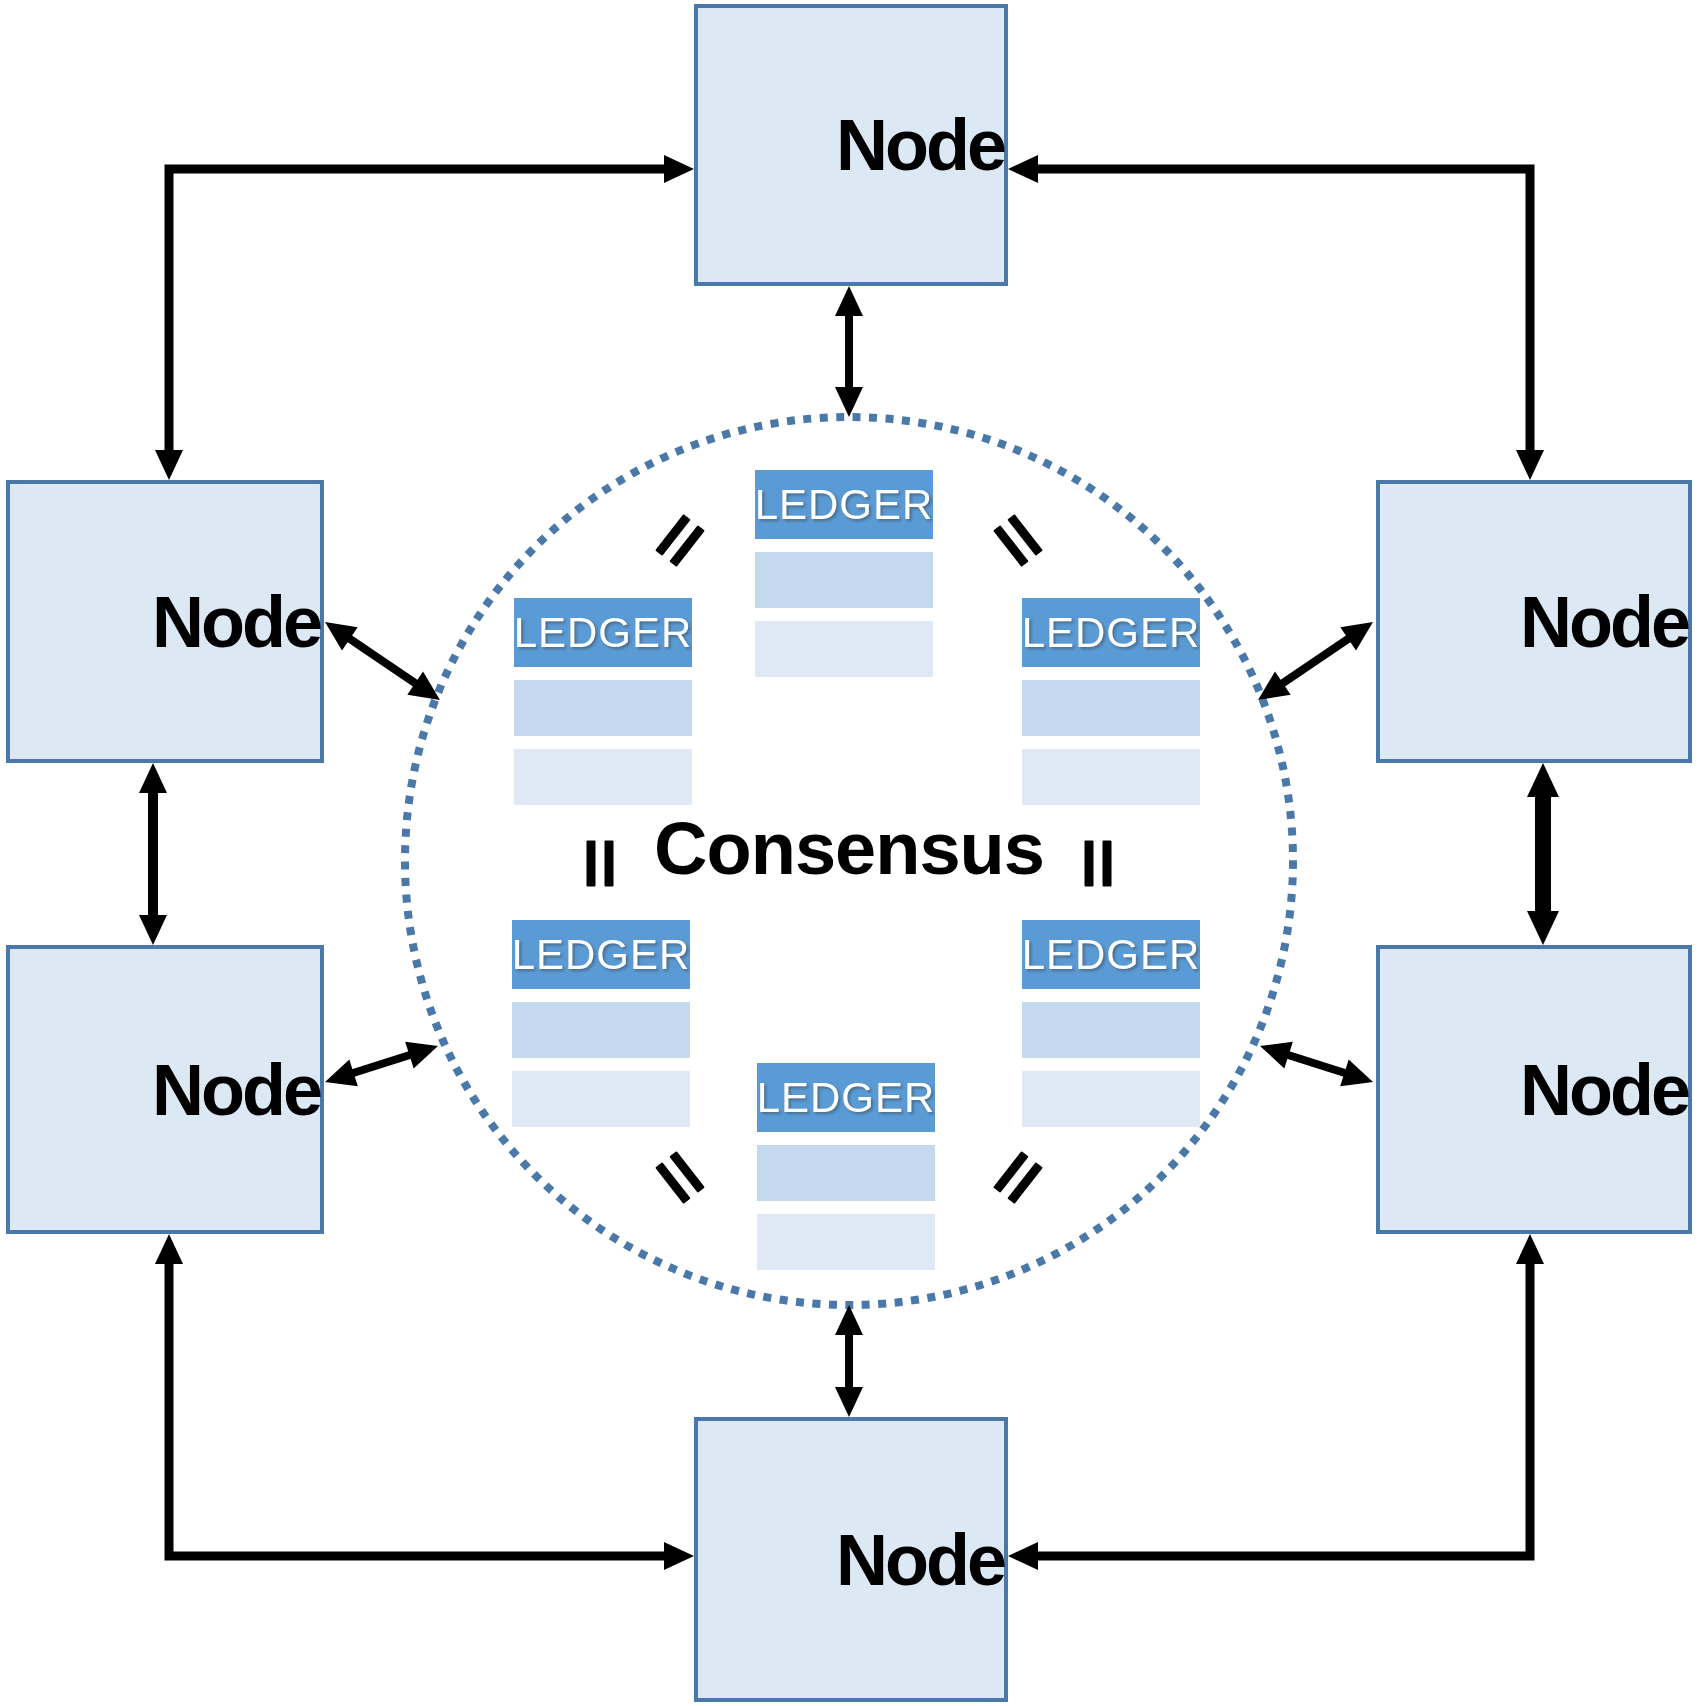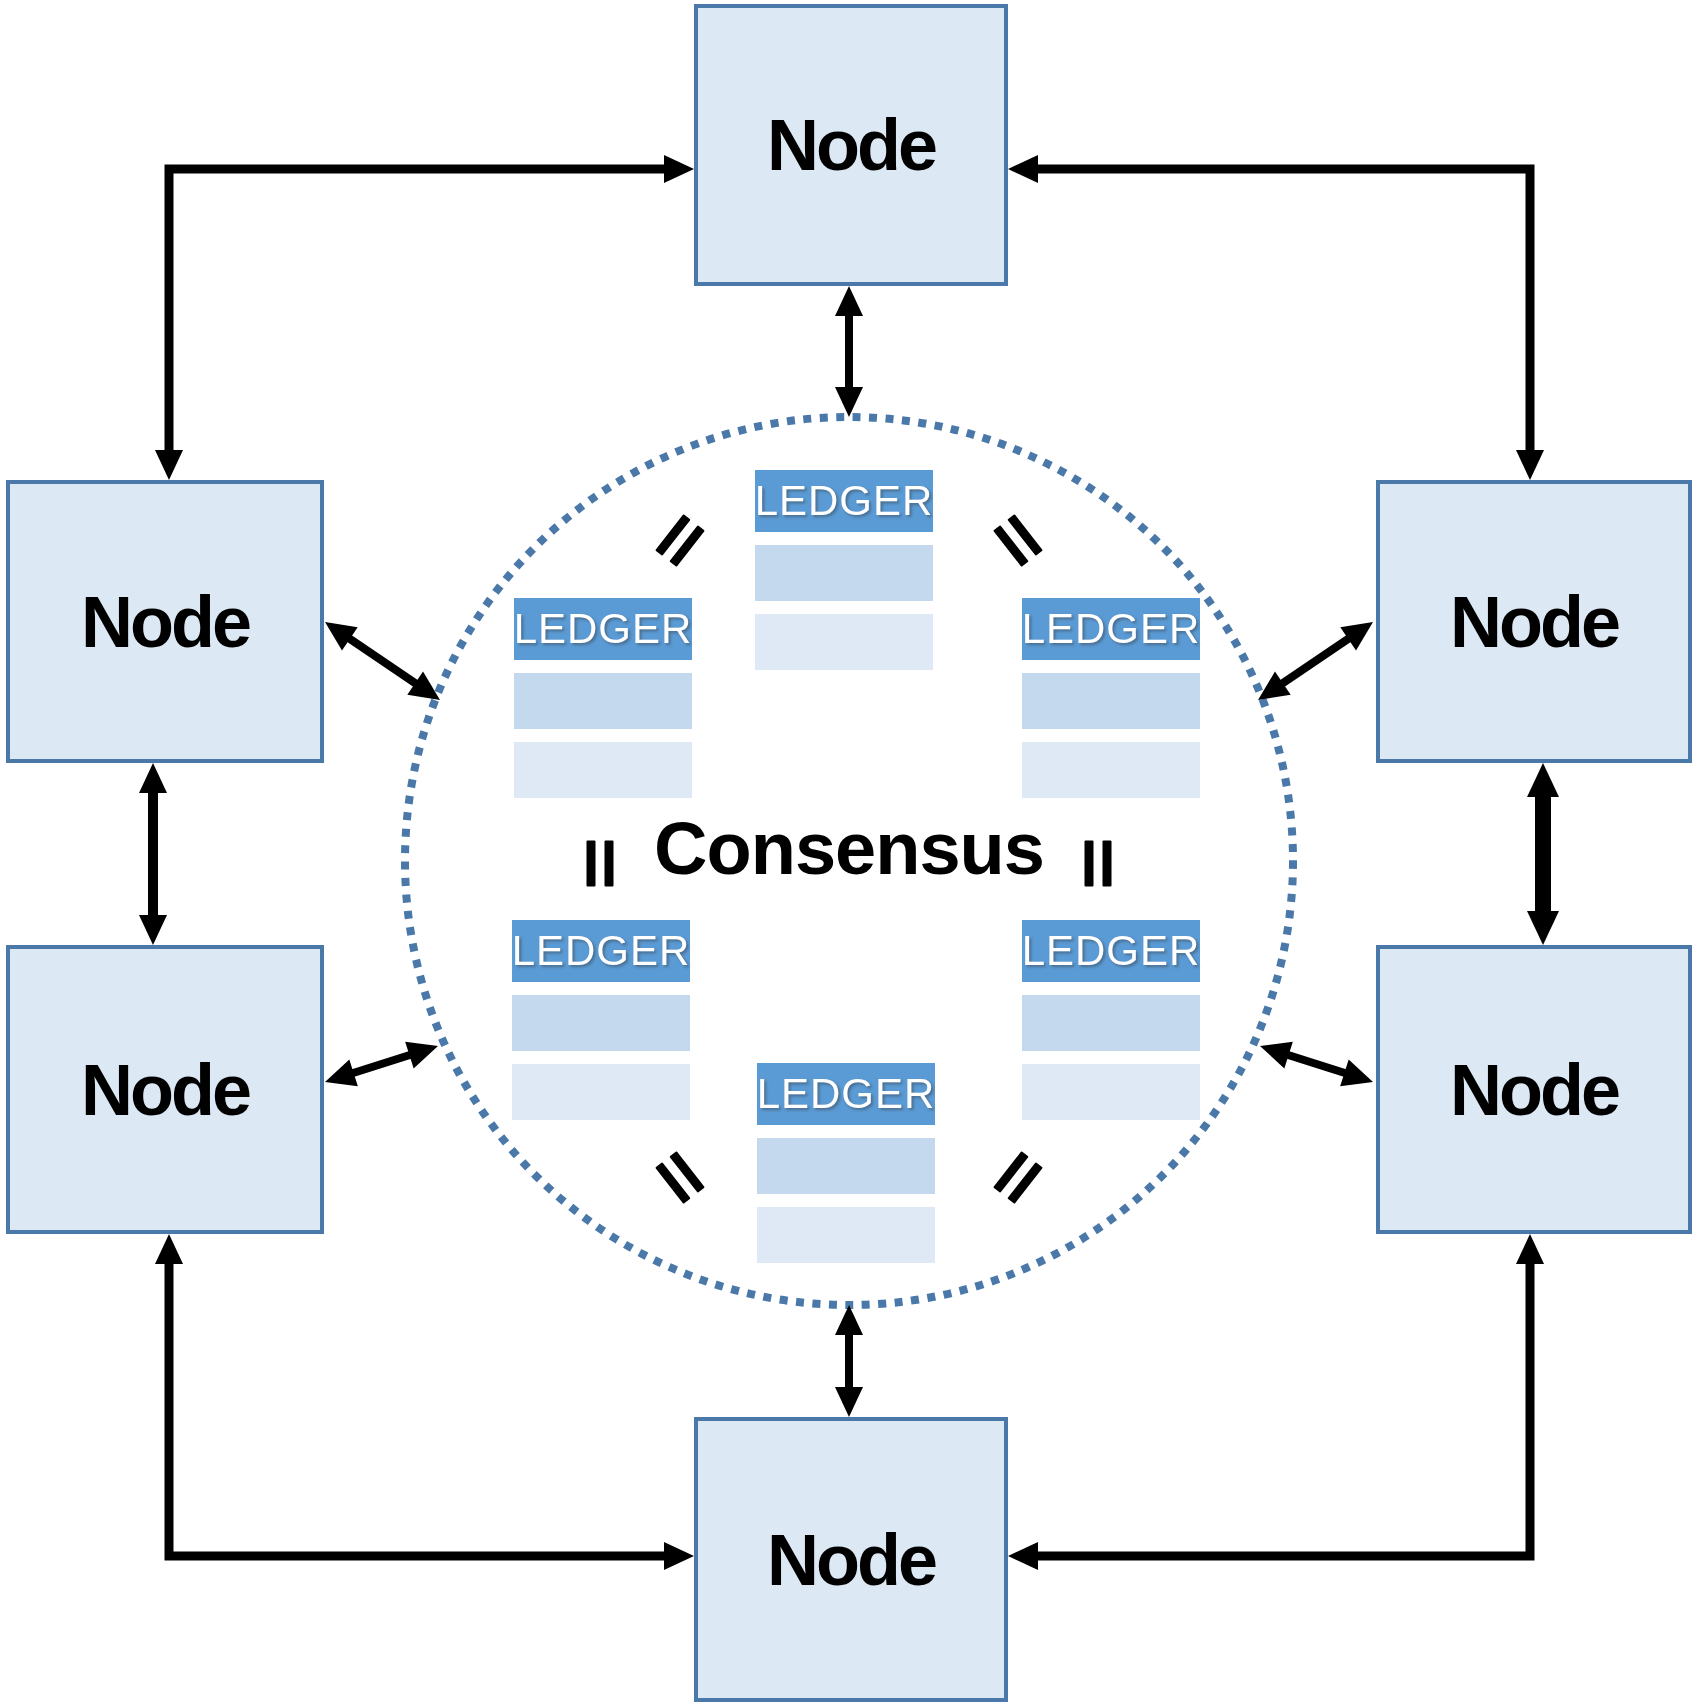--- a/index.html
+++ b/index.html
@@ -6,28 +6,28 @@
   .canvas{
     position:relative;width:1698px;height:1706px;background:#ffffff;
     font-family:"Liberation Sans",sans-serif;overflow:hidden;
     --node-fill:#dce8f4;--node-border:#4a79a9;--hdr:#5b9bd5;
     --row-m:#c5d9ee;--row-l:#dfe9f5;--dots:#4a79a9;--arrow:#000000;
   }
   svg.conn{position:absolute;left:0;top:0;width:1698px;height:1706px;}
   .node{
     position:absolute;box-sizing:border-box;
     background:var(--node-fill);border:4px solid var(--node-border);
-    display:flex;align-items:center;justify-content:center;
+    display:flex;align-items:center;justify-content:flex-end;
   }
   .node span{
     font-size:72px;font-weight:bold;letter-spacing:-3px;color:#000000;
   }
   .ledger{position:absolute;width:178px;}
   .ledger .hdr{
-    height:62px;background:var(--hdr);color:#ffffff;
+    height:69px;background:var(--hdr);color:#ffffff;
     display:flex;align-items:center;justify-content:center;
     font-size:42px;letter-spacing:1px;
     text-shadow:2px 2px 3px rgba(50,50,50,.45);
   }
   .ledger .row{height:56px;margin-top:13px;}
   .ledger .row.m{background:var(--row-m);}
   .ledger .row.l{background:var(--row-l);}
   .eq{
     position:absolute;width:46px;height:27px;
     display:flex;flex-direction:column;justify-content:space-between;

